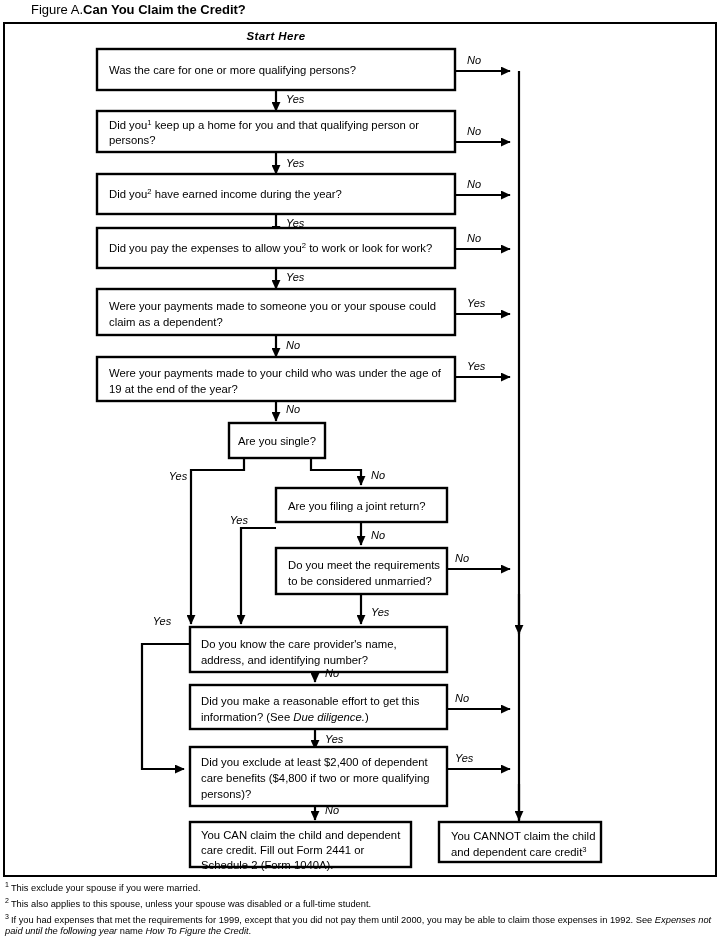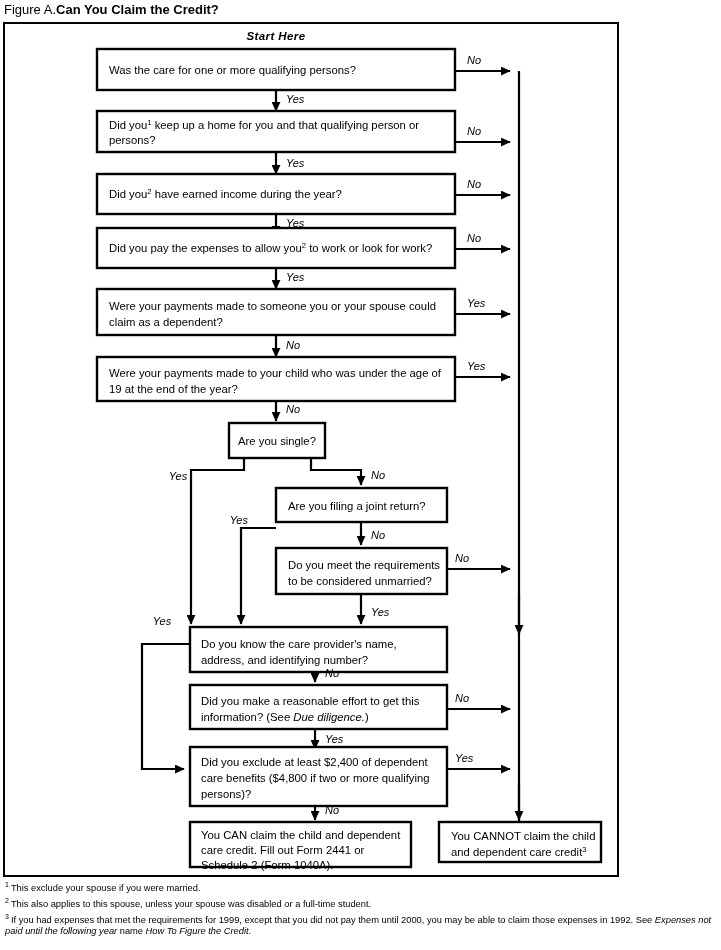--- a/index.html
+++ b/index.html
@@ -8,25 +8,25 @@
     font-family:"Liberation Sans","DejaVu Sans",sans-serif;
     color:#000;
     position:relative;
     overflow:hidden;
   }
   #figure-title{
     position:absolute;left:4px;top:2px;
     font-size:13px;
     white-space:nowrap;
   }
-  #figure-title .lbl{font-weight:normal;}
+  #figure-title .lbl{font-weight:normal;margin-left:27px;}
   #figure-title .ttl{font-weight:bold;}
   #chart-frame{
     position:absolute;left:3px;top:22px;
-    width:616px;height:855px;
+    width:714px;height:855px;
     border:2px solid #000;
     box-sizing:border-box;
     background:#fff;
   }
   #flow-svg{position:absolute;left:0;top:0;}
   .boxtext{
     font-family:"Liberation Sans","DejaVu Sans",sans-serif;
     font-size:11.3px;
     fill:#000;
   }

